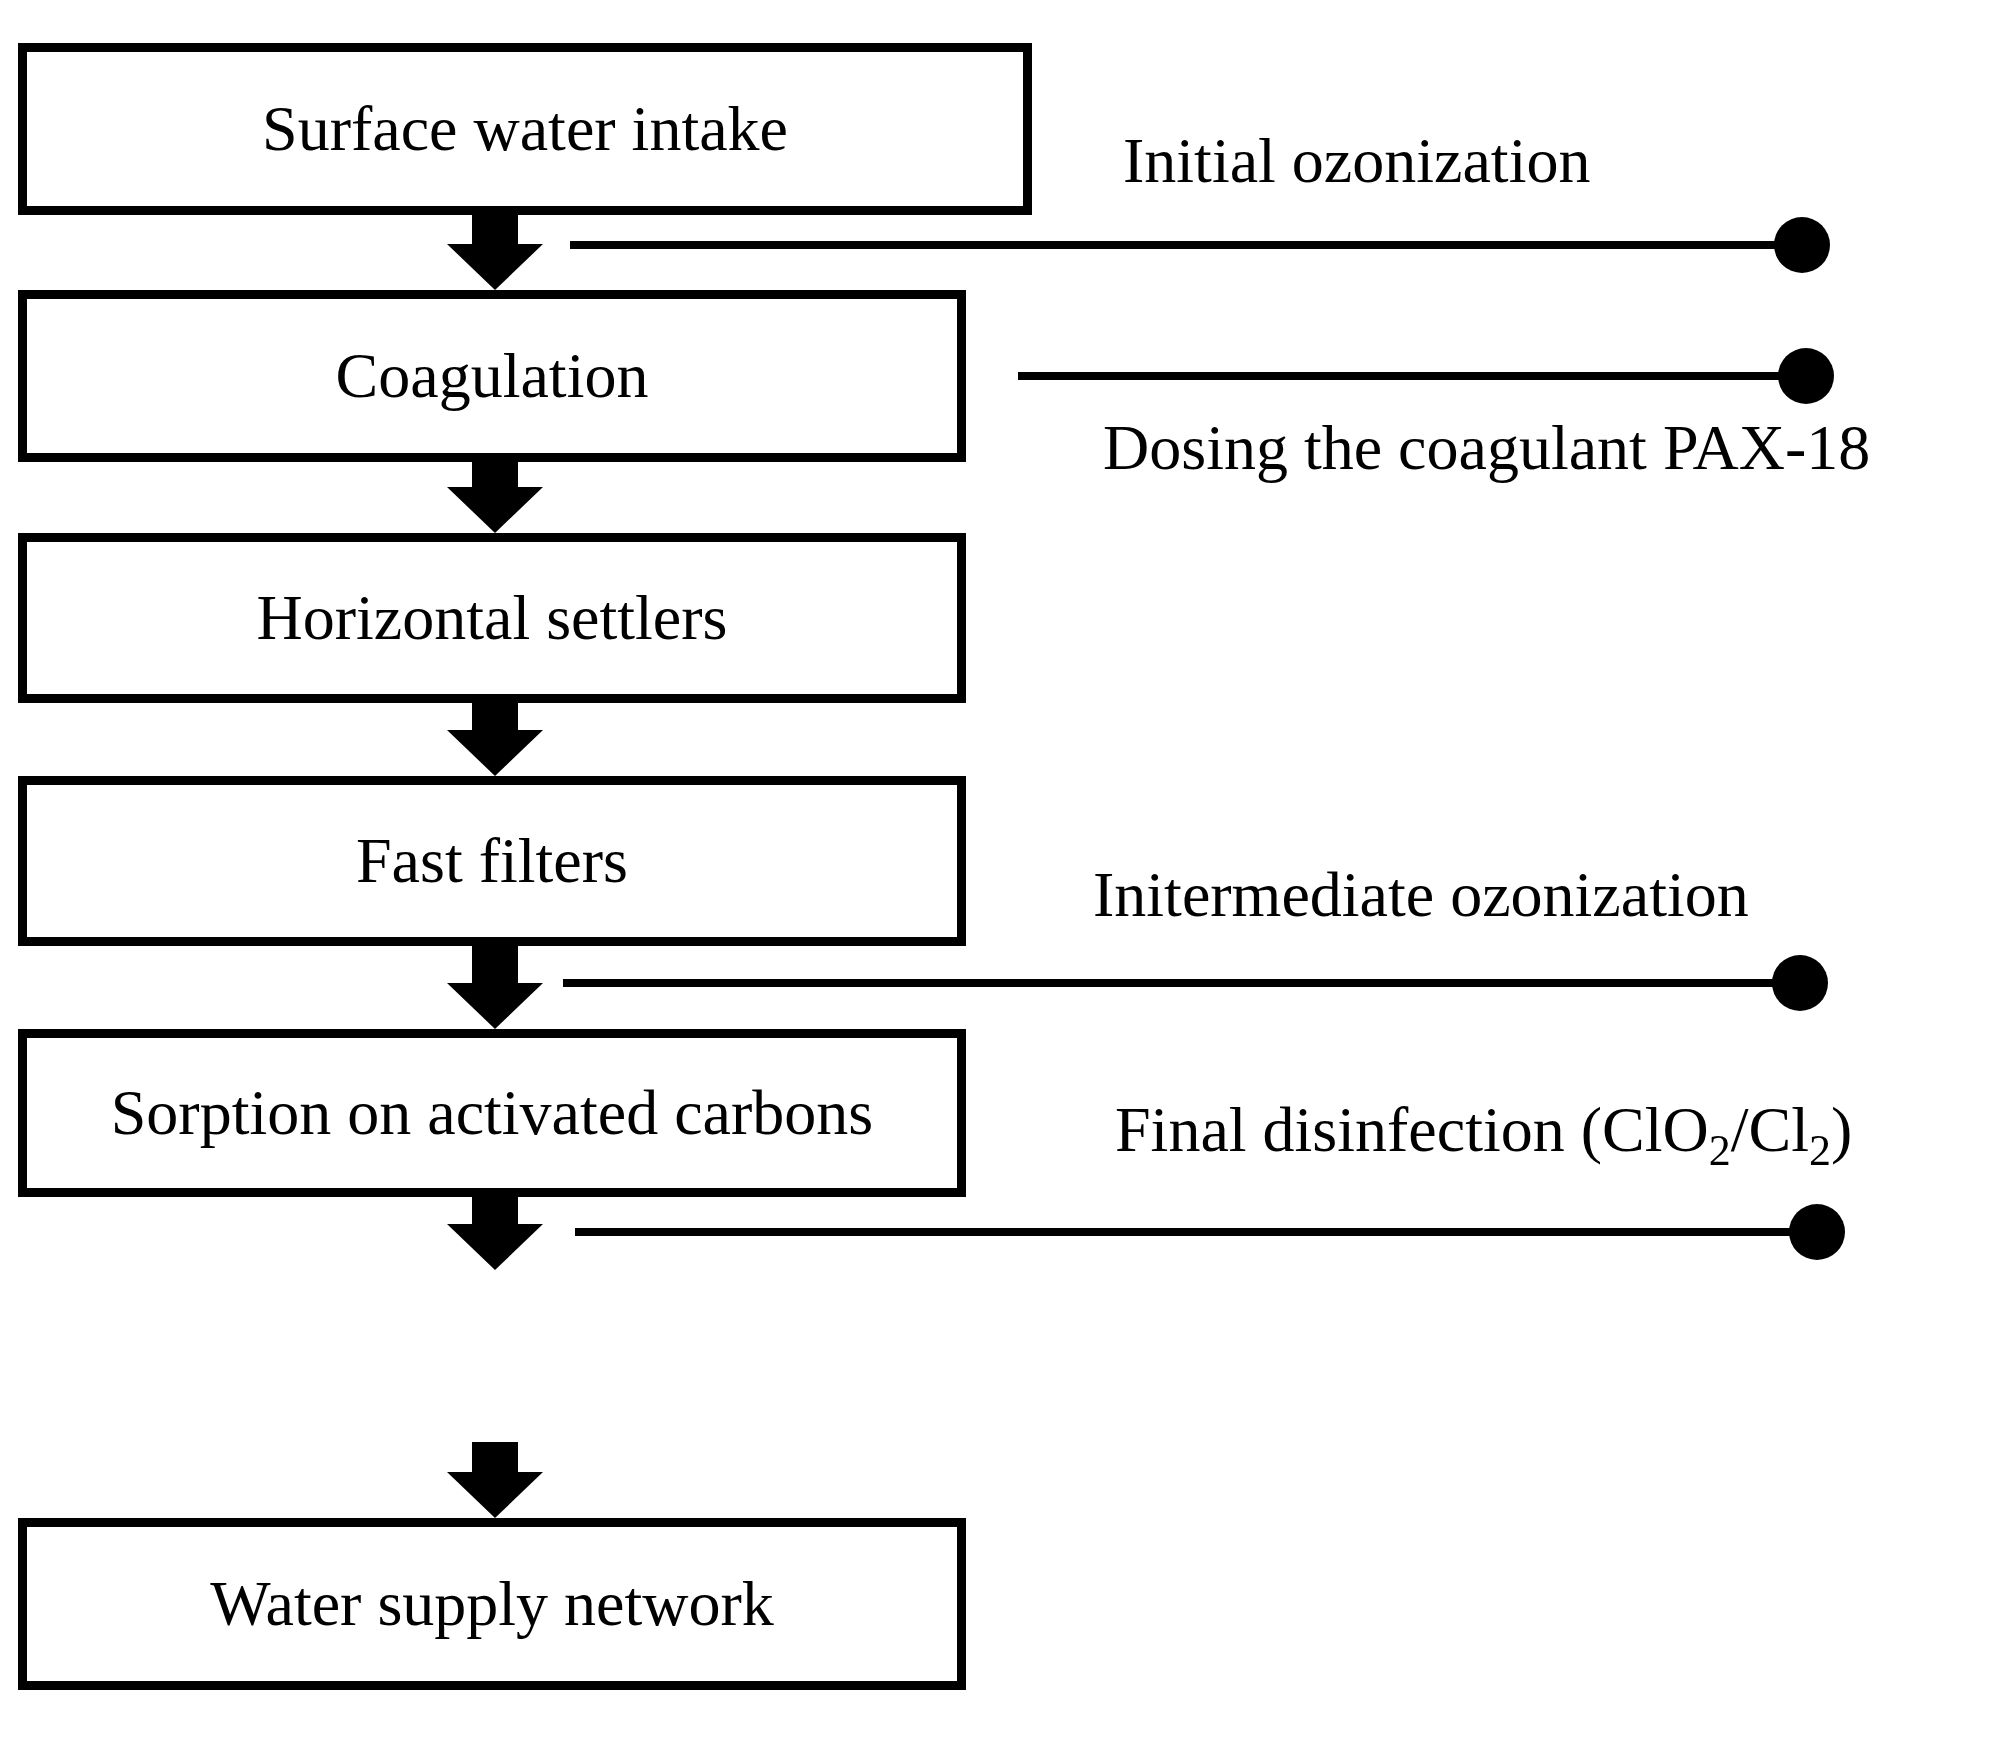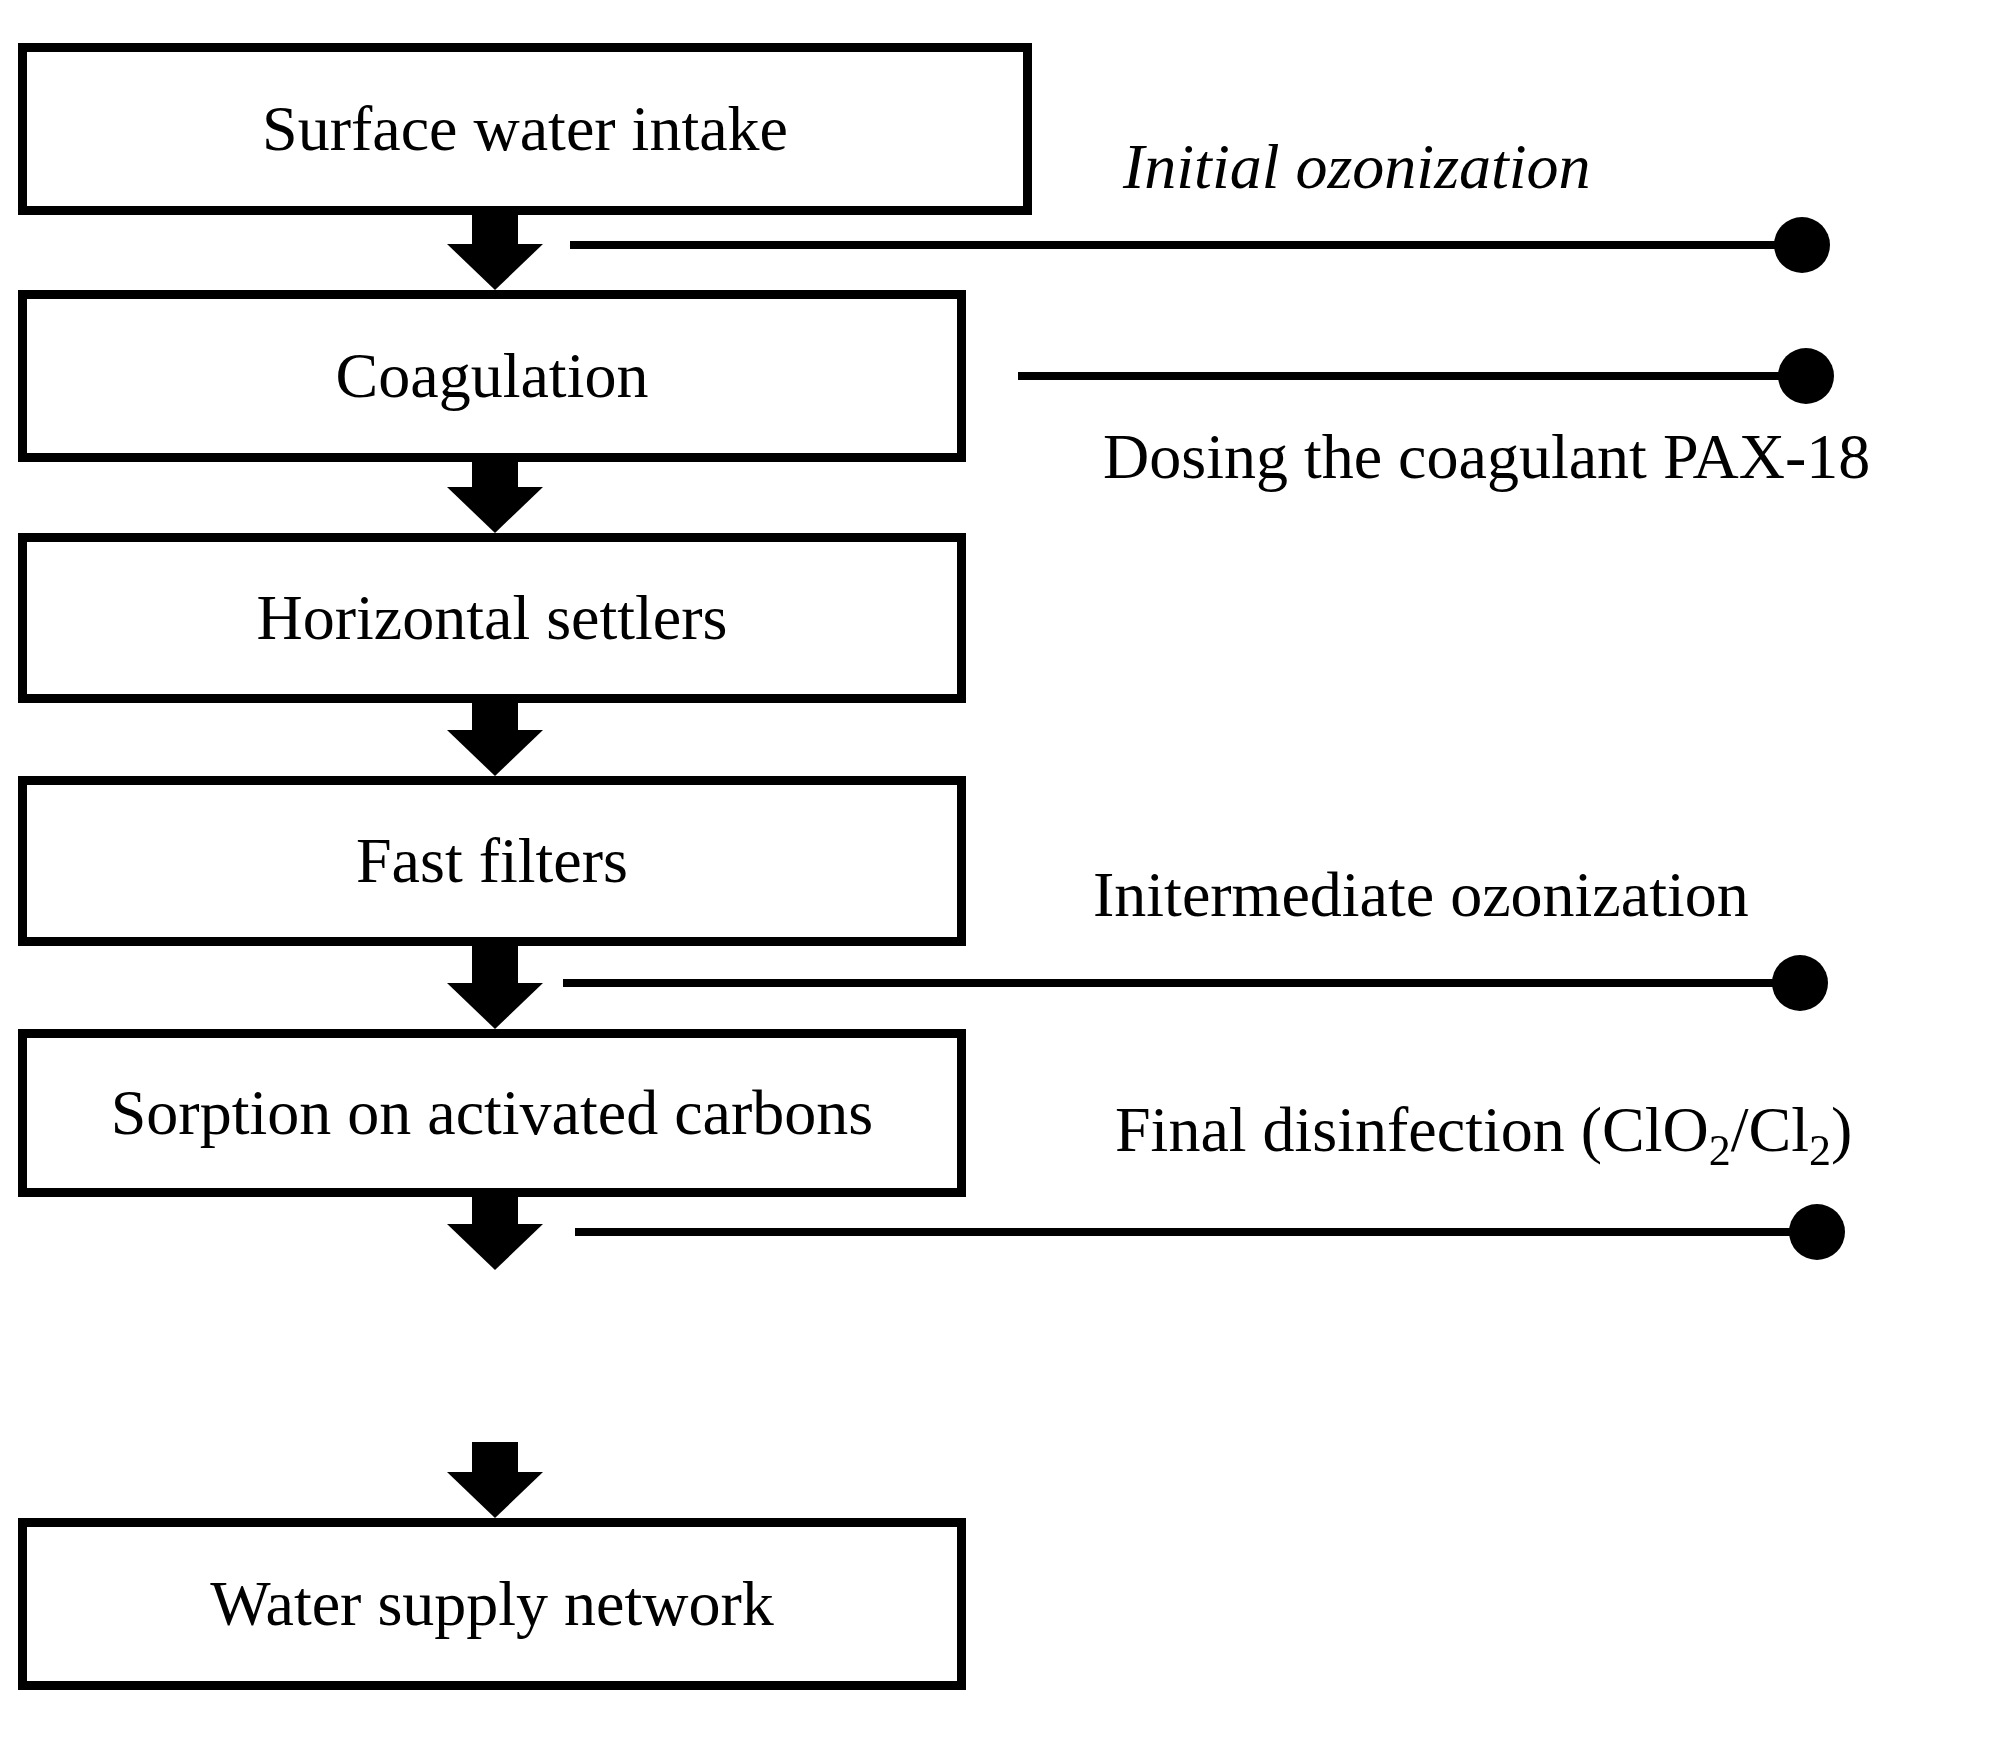--- a/index.html
+++ b/index.html
@@ -93,22 +93,22 @@
   #arrow3 { top: 702px;  height: 74px; }
   #arrow4 { top: 944px;  height: 85px; }
   #arrow5 { top: 1196px; height: 74px; }
   #arrow6 { top: 1442px; height: 76px; }
 
   #tap1 { left: 570px;  top: 241px;  width: 1232px; }
   #tap2 { left: 1018px; top: 372px;  width: 788px;  }
   #tap3 { left: 563px;  top: 979px;  width: 1237px; }
   #tap4 { left: 575px;  top: 1228px; width: 1242px; }
 
-  #ann1 { left: 1123px; top: 135px; font-style: italic;  }
-  #ann2 { left: 1103px; top: 425px;  }
+  #ann1 { left: 1123px; top: 129px;  }
+  #ann2 { left: 1103px; top: 416px;  }
   #ann3 { left: 1093px; top: 863px;  }
   #ann4 { left: 1115px; top: 1098px; }
 </style>
 </head>
 <body>
 
 <div class="canvas">
 
   <div class="pbox" id="box1">
     <span class="lbl">Surface water intake</span>

